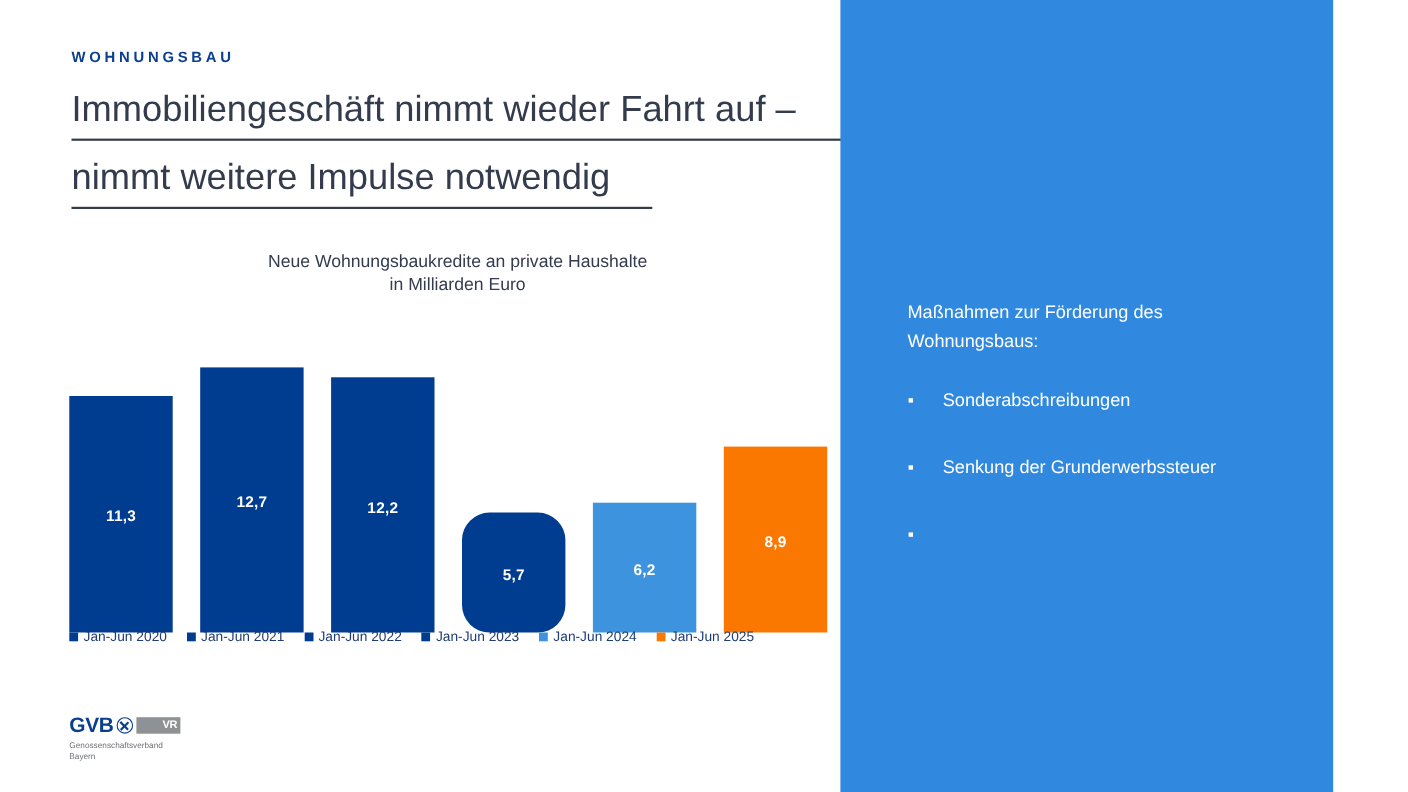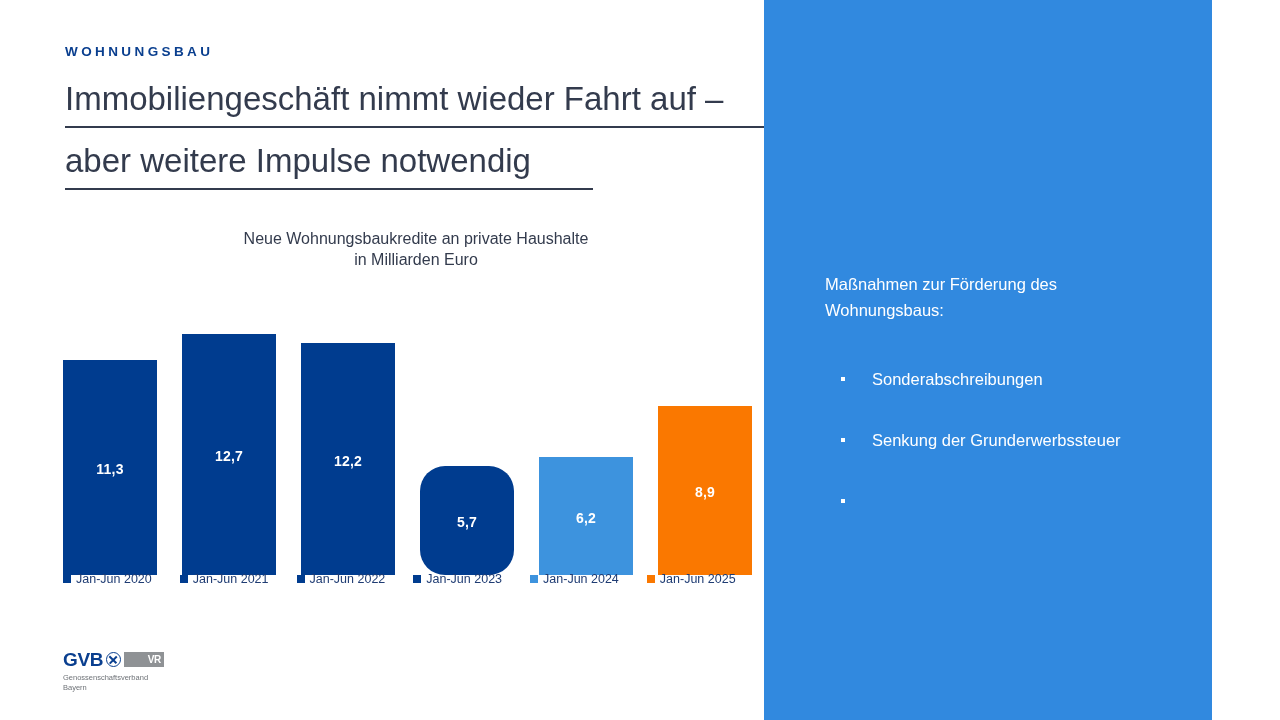--- a/index.html
+++ b/index.html
@@ -119,21 +119,21 @@
     top: 2px;
   }
 
   .legend {
     position: absolute;
     left: 63px;
     top: 572px;
     width: 740px;
     display: flex;
     align-items: center;
-    gap: 28px;
+    gap: 18px;
     font-size: 12.5px;
     color: #1f3c73;
   }
   .legend-item {
     display: flex;
     align-items: center;
     gap: 5px;
     white-space: nowrap;
   }
   .legend-swatch {
@@ -219,21 +219,21 @@
     color: #ffffff;
     font-size: 16.5px;
     line-height: 1.55;
     font-weight: 400;
   }
   .rp-list {
     position: absolute;
     left: 61px;
     top: 352px;
     width: 370px;
-    margin: 16px;
+    margin: 1px;
     padding: 0;
     list-style: none;
   }
   .rp-list li {
     position: relative;
     padding-left: 31px;
     color: #ffffff;
     font-size: 16.5px;
     line-height: 1.4;
     margin-bottom: 38px;
@@ -251,21 +251,21 @@
 <body>
 
 <div class="slide">
 
   <div class="left-panel">
 
     <div class="eyebrow">WOHNUNGSBAU</div>
 
     <div class="headline">
       <span class="headline-line">Immobiliengeschäft nimmt wieder Fahrt auf –</span>
-      <span class="headline-line second">aber weitere Impulse notwendig</span>
+      <span class="headline-line second">nimmt weitere Impulse notwendig</span>
     </div>
 
     <div class="chart-block">
 
       <div class="chart-title">
         <span>Neue Wohnungsbaukredite an private Haushalte</span>
         <span>in Milliarden Euro</span>
       </div>
 
       <div class="plot">

